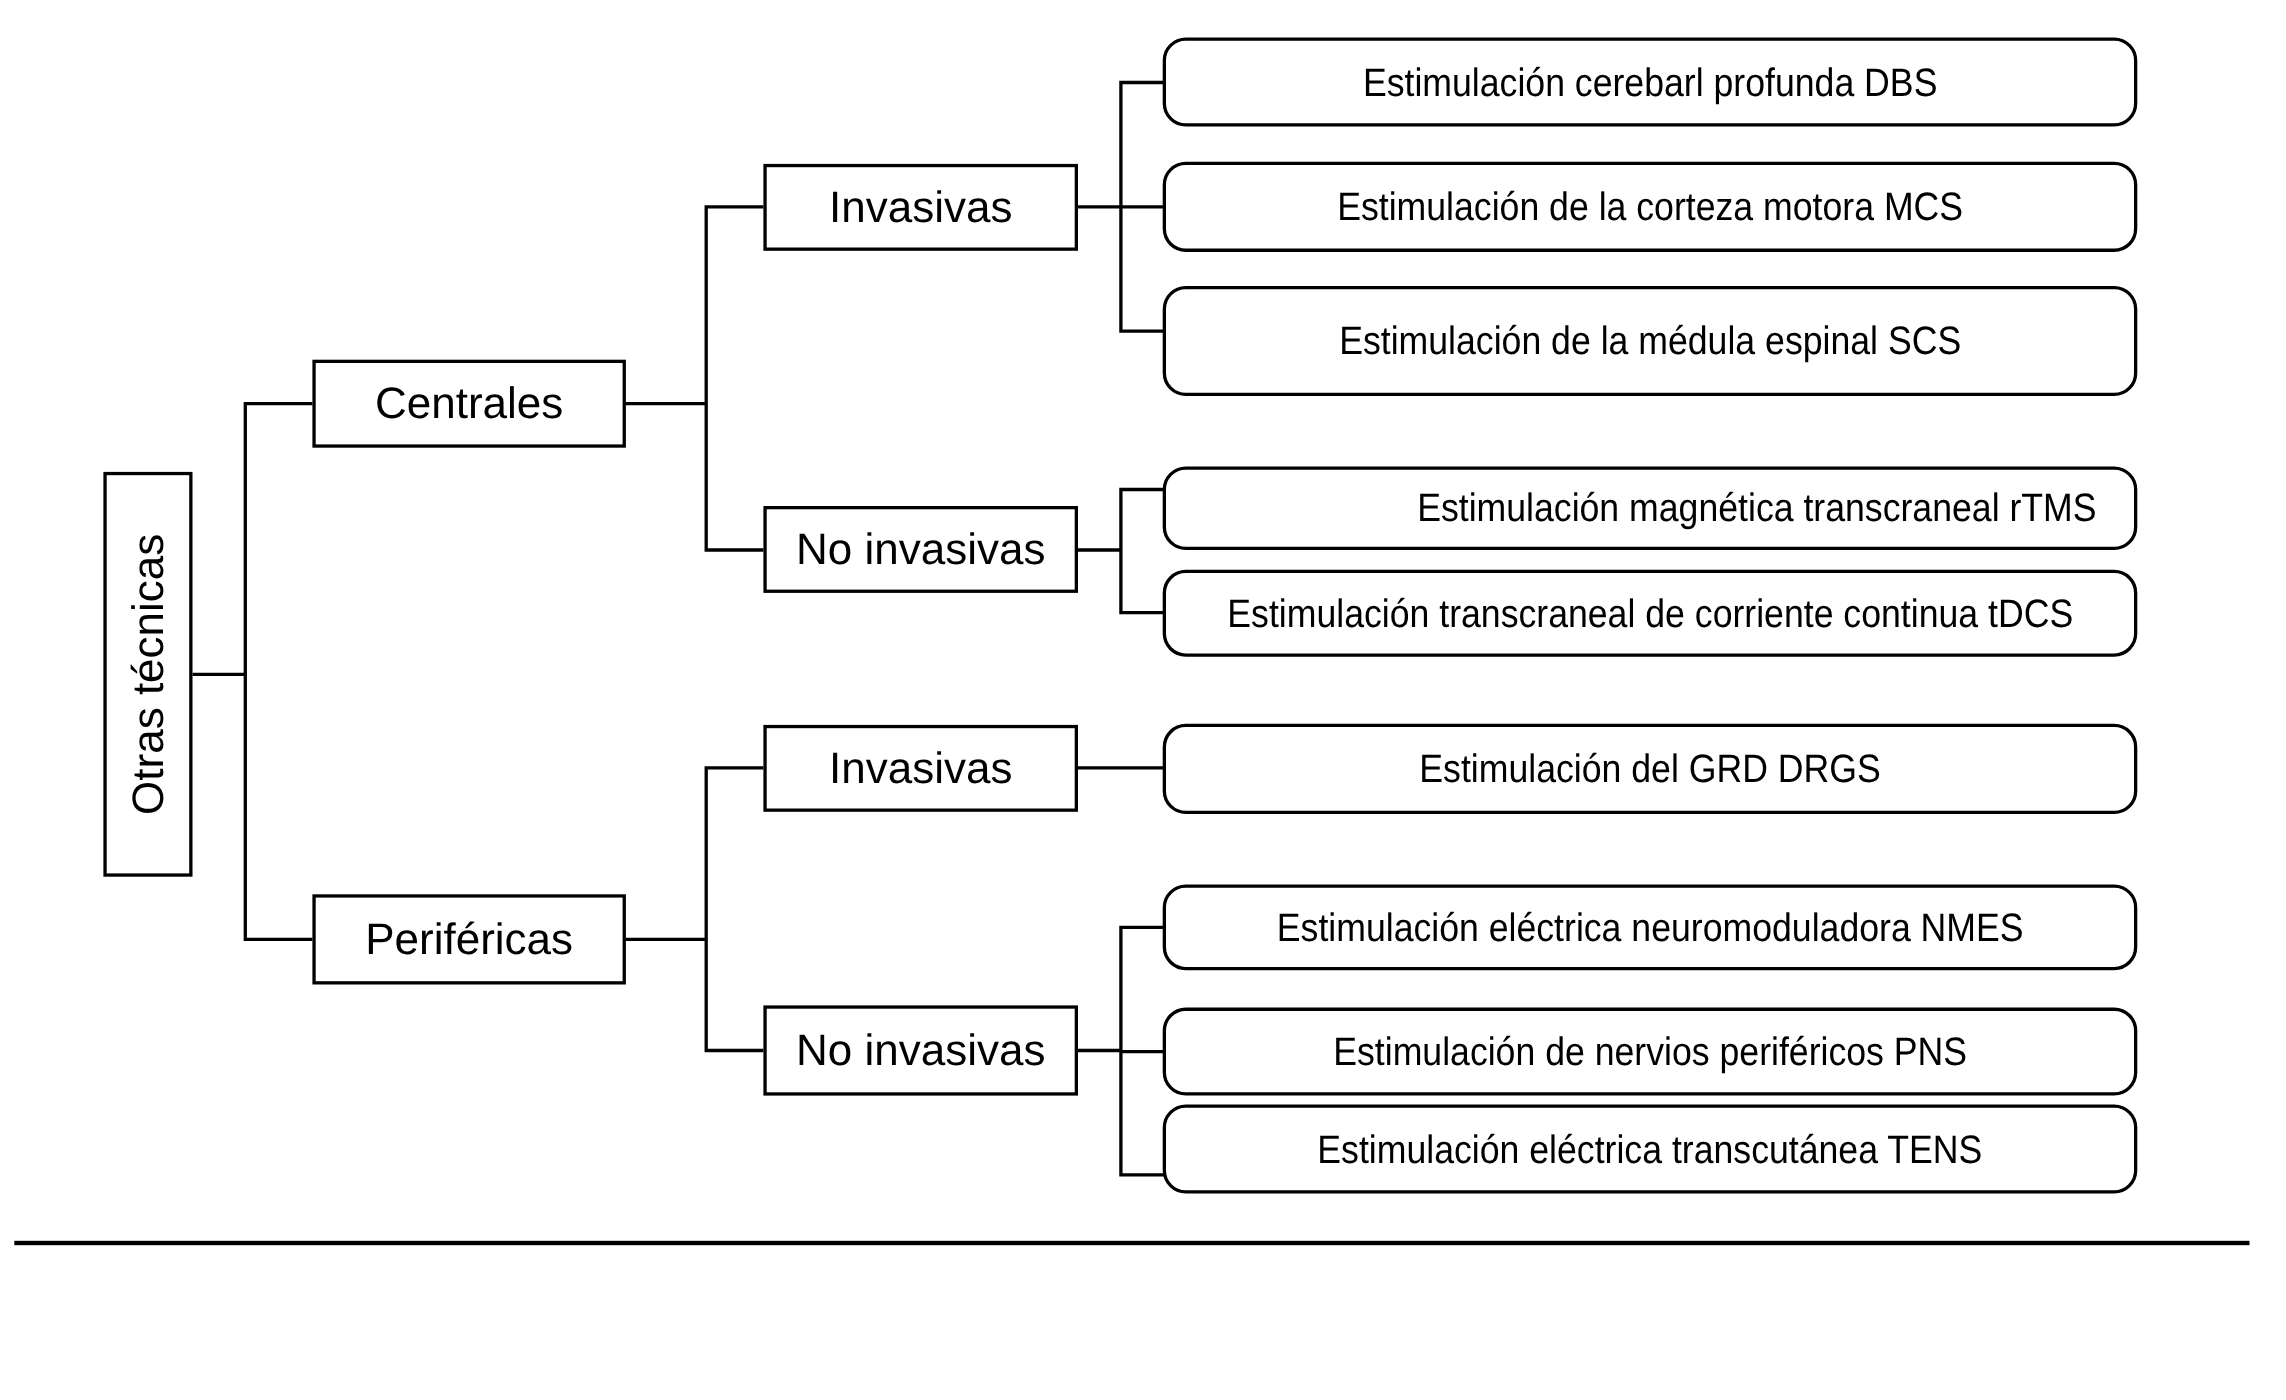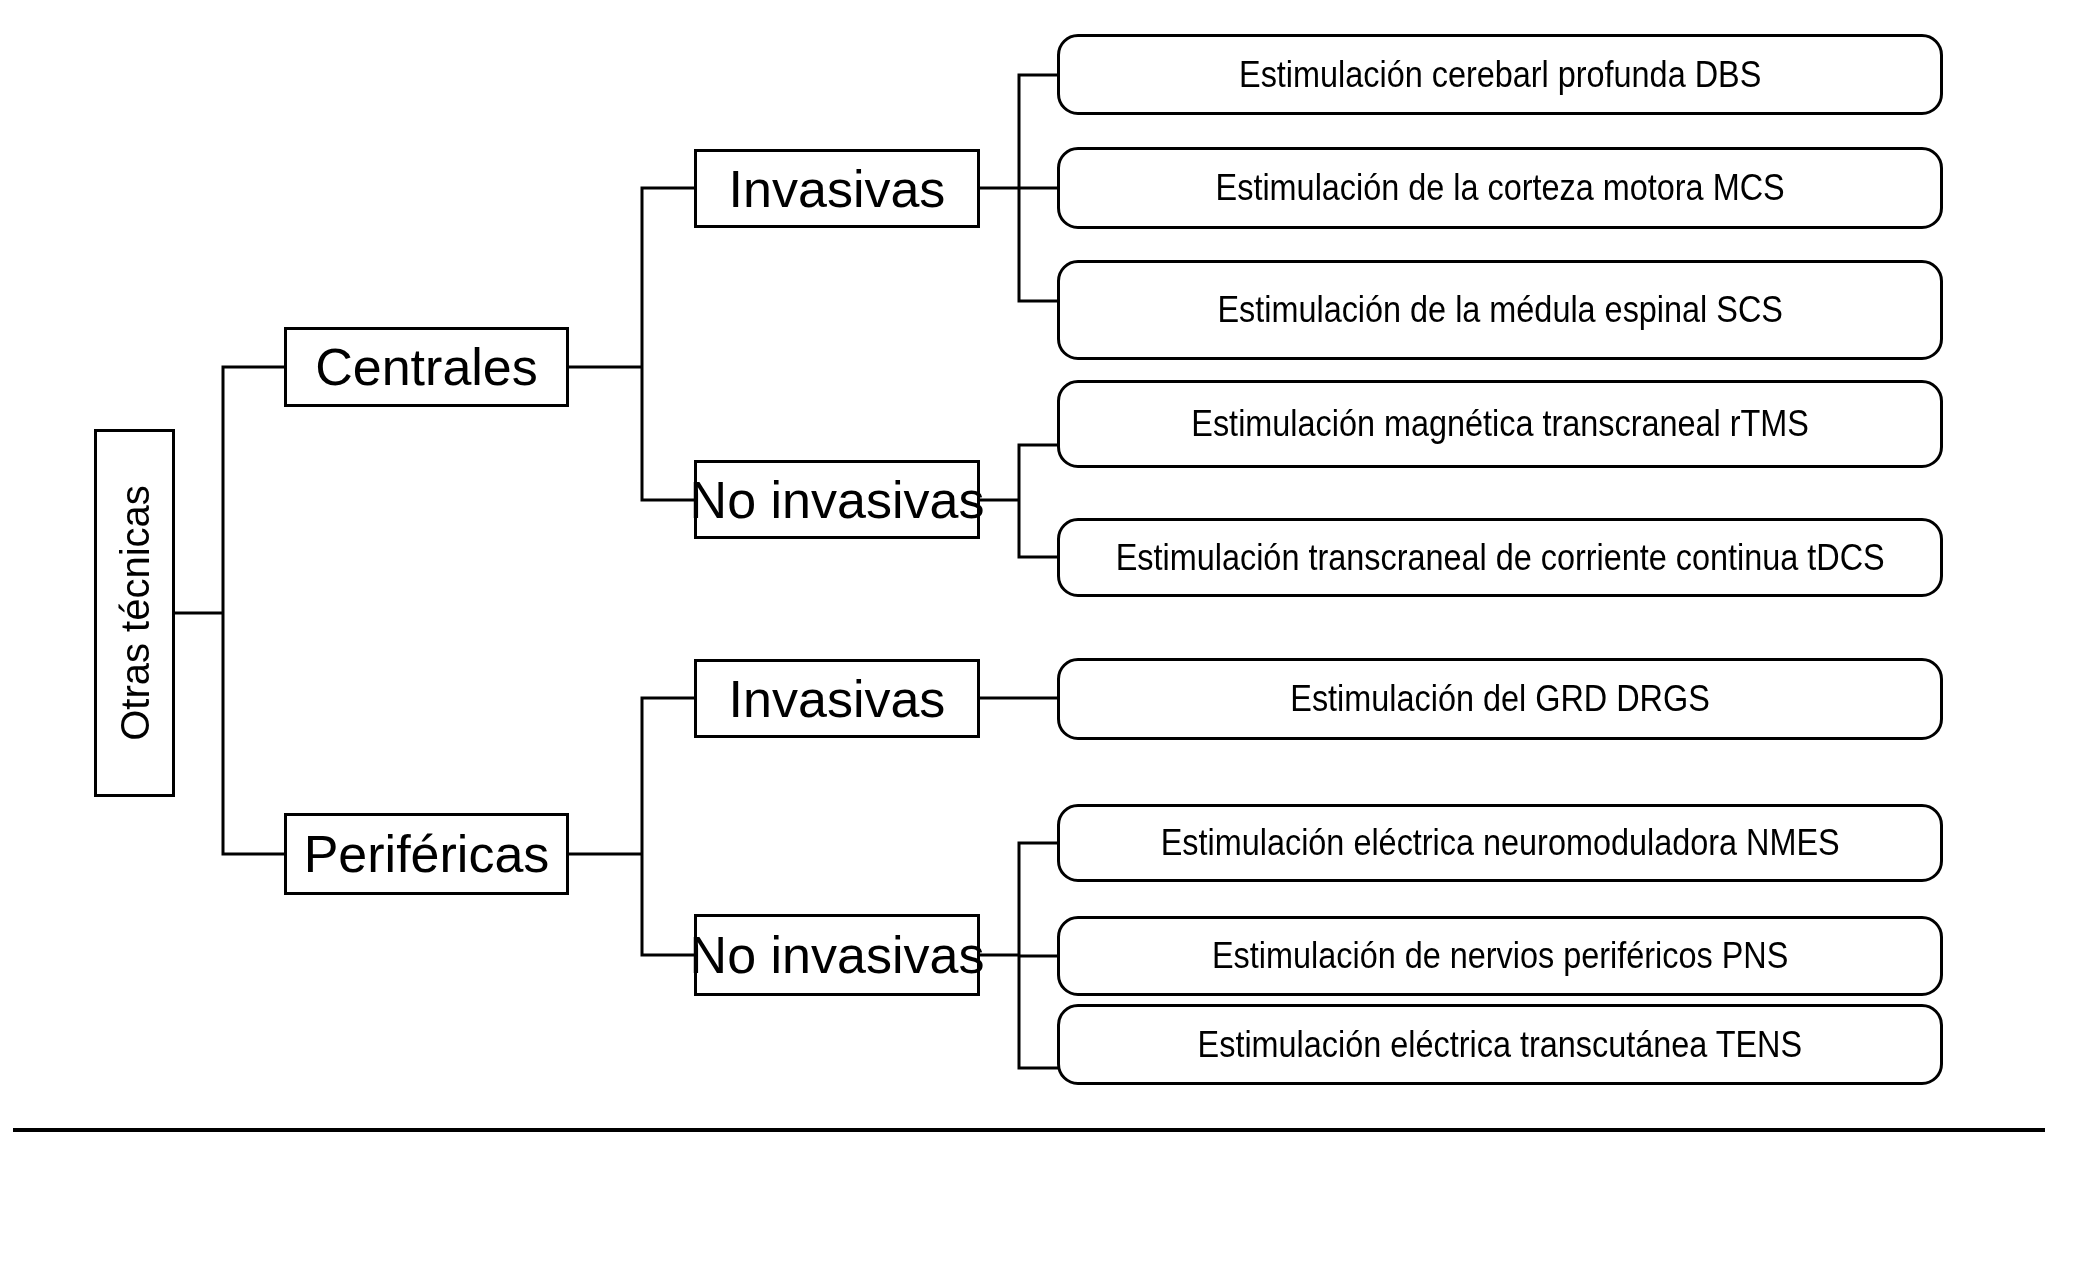--- a/index.html
+++ b/index.html
@@ -28,21 +28,21 @@
     box-sizing: border-box;
     background: #ffffff;
     border: 3px solid #000000;
     display: flex;
     align-items: center;
     justify-content: center;
     z-index: 2;
     text-align: center;
   }
   .label-text {
-    font-size: 52px;
+    font-size: 40px;
     white-space: nowrap;
     line-height: 1;
   }
   .leaf-text {
     font-size: 36px;
     white-space: nowrap;
     line-height: 1;
     transform: scaleX(0.9);
     transform-origin: center center;
   }
@@ -58,21 +58,21 @@
   .n-centrales   { left: 284px;  top: 327px;  width: 285px; height: 80px; }
   .n-perifericas { left: 284px;  top: 813px;  width: 285px; height: 82px; }
   .n-inv-c       { left: 694px;  top: 149px;  width: 286px; height: 79px; }
   .n-noinv-c     { left: 694px;  top: 460px;  width: 286px; height: 79px; }
   .n-inv-p       { left: 694px;  top: 659px;  width: 286px; height: 79px; }
   .n-noinv-p     { left: 694px;  top: 914px;  width: 286px; height: 82px; }
   .leaf { left: 1057px; width: 886px; border-radius: 21px; }
   .n-dbs  { top: 34px;   height: 81px; }
   .n-mcs  { top: 147px;  height: 82px; }
   .n-scs  { top: 260px;  height: 100px; }
-  .n-rtms { top: 380px;  height: 88px; }
+  .n-rtms { top: 424px;  height: 76px; justify-content: flex-end; }
   .n-tdcs { top: 518px;  height: 79px; }
   .n-drgs { top: 658px;  height: 82px; }
   .n-nmes { top: 804px;  height: 78px; text-align: right; }
   .n-pns  { top: 916px;  height: 80px; }
   .n-tens { top: 1004px; height: 81px; }
   
   #caption-rule {
     position: absolute;
     left: 13px;
     top: 1128px;

